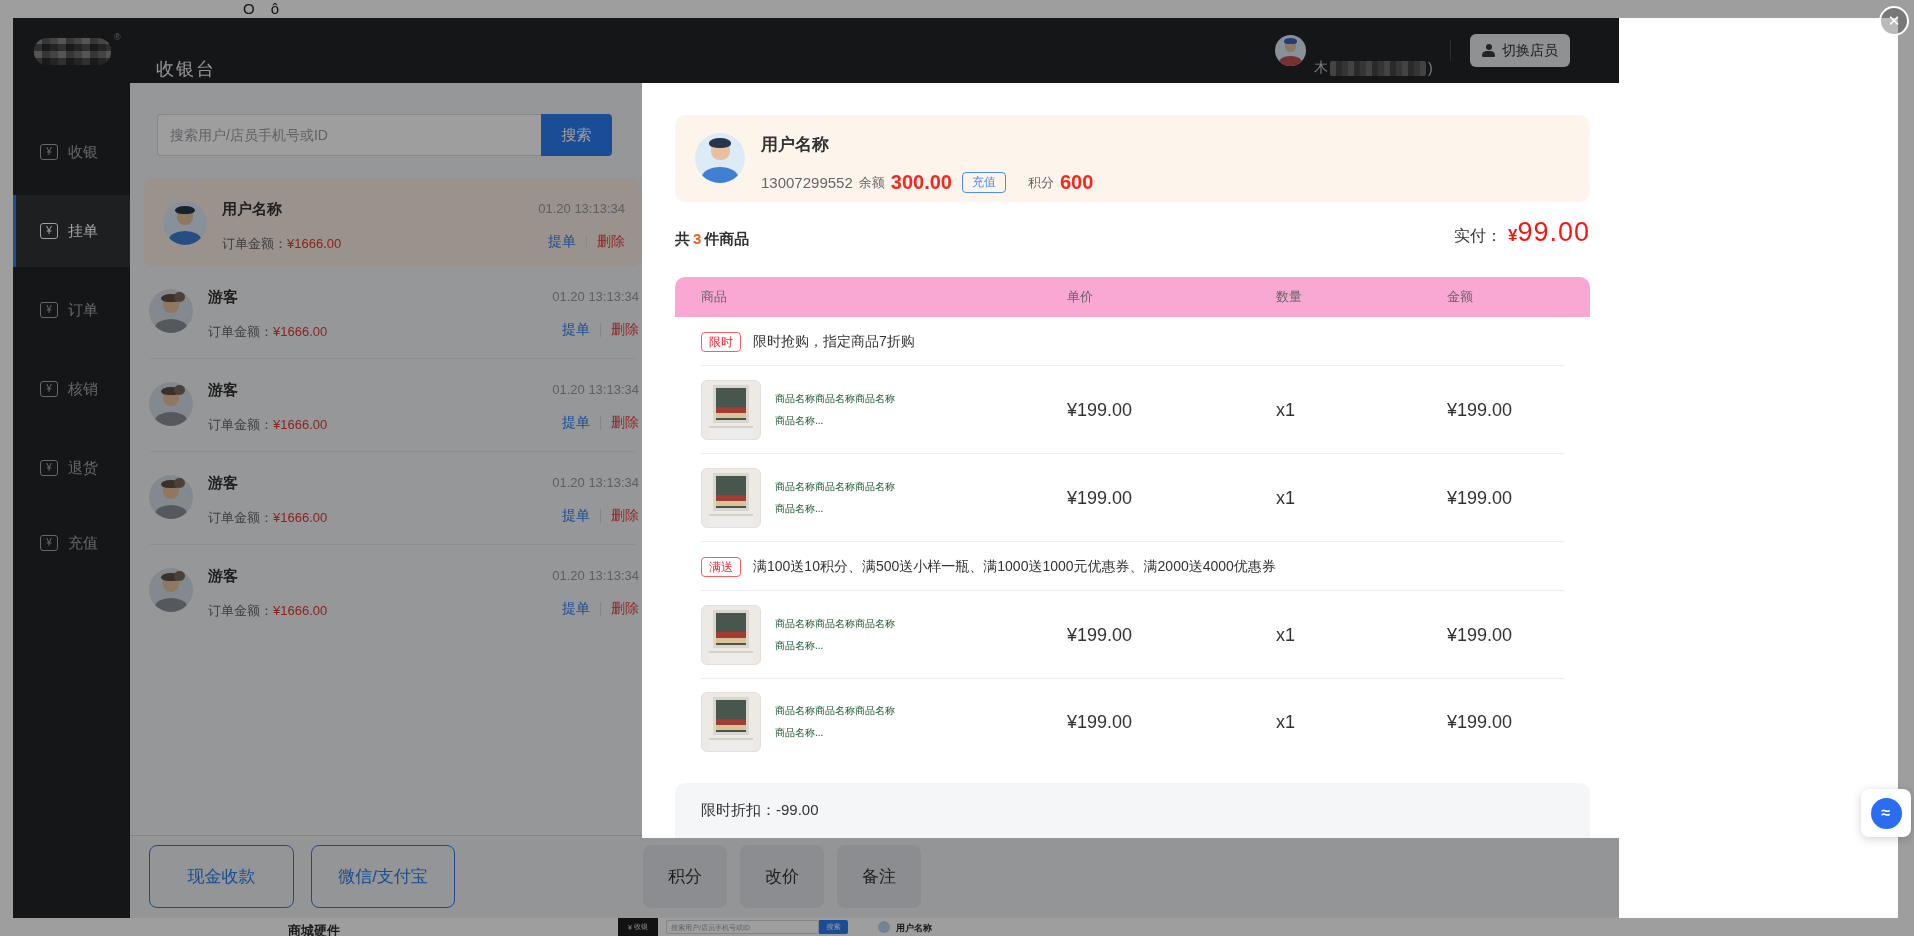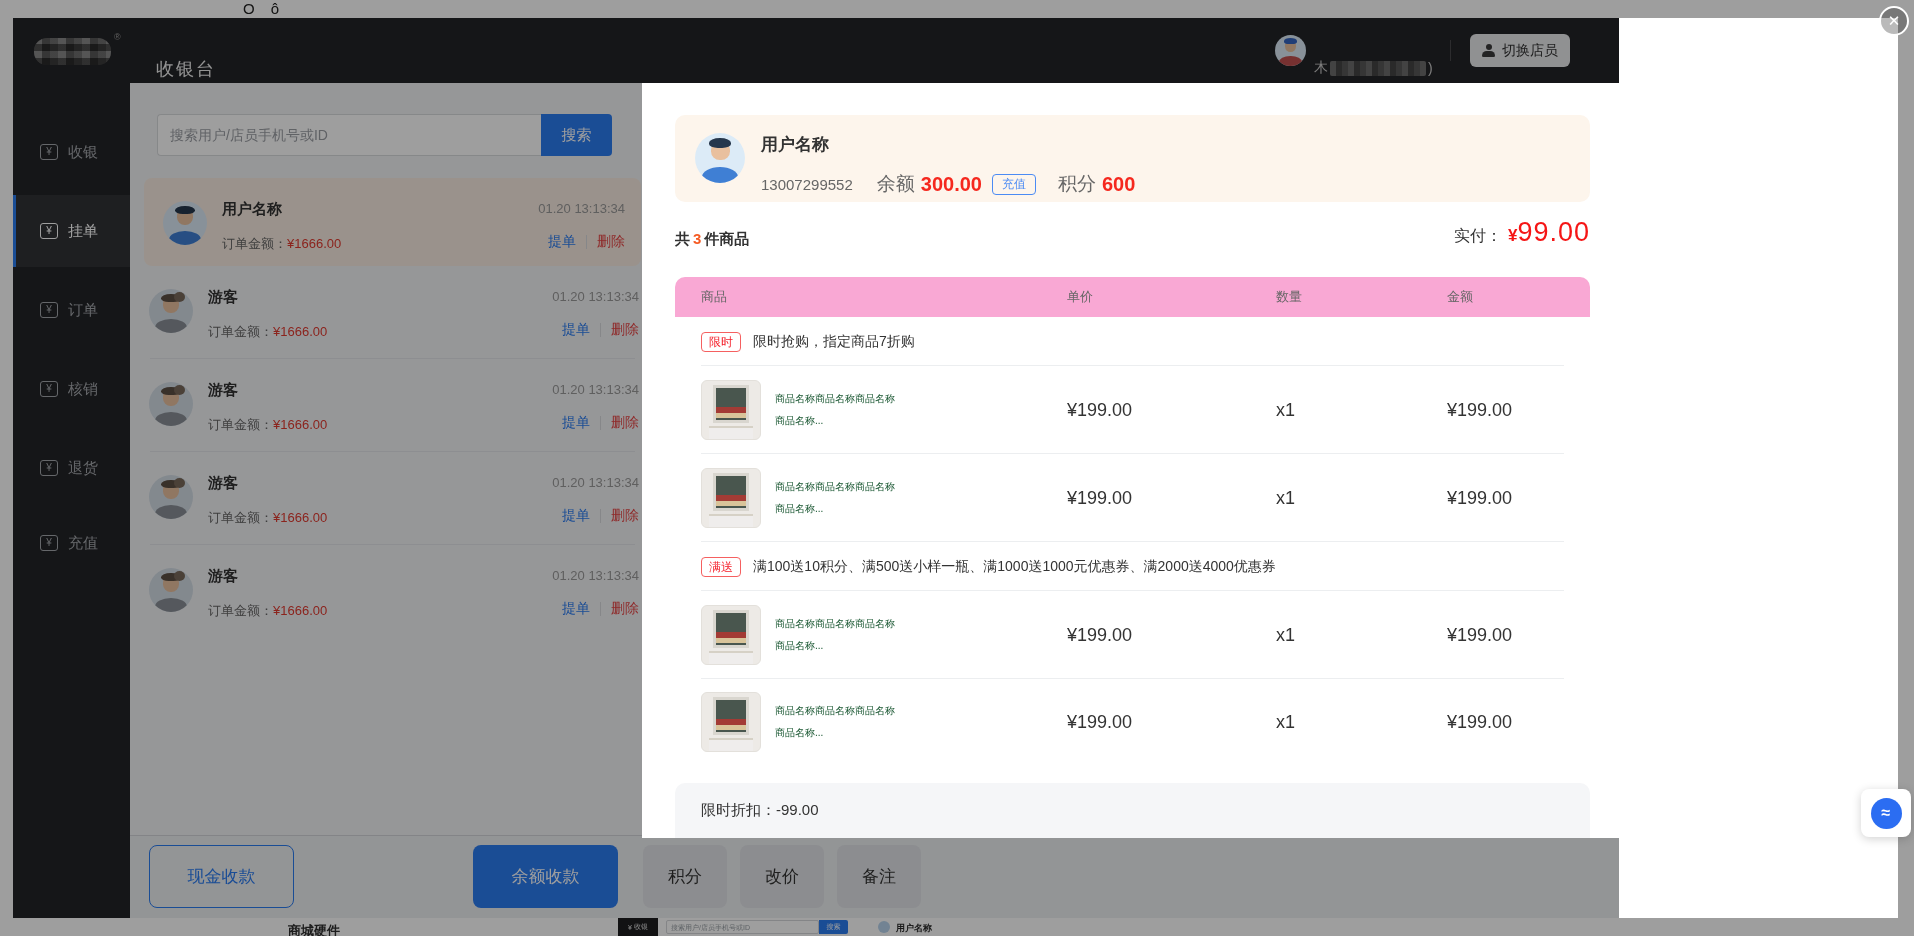--- a/index.html
+++ b/index.html
@@ -98,22 +98,22 @@
   .pay-primary{background:#2b7cf0;color:#fff}
   .pay-gray{background:#e2e4e8;color:#333}
 
   
   .inner-dim{left:0;top:0;width:1606px;height:900px;background:rgba(0,0,0,0.38);z-index:30}
   .dialog{left:629px;top:65px;width:977px;height:755px;background:#fff;overflow:hidden;z-index:40}
   .user-card{left:33px;top:32px;width:915px;height:87px;background:#fdf5ec;border-radius:10px}
   .uc-avatar{left:20px;top:18px;width:50px;height:50px}
   .uc-name{left:86px;top:18px;font-size:17px;font-weight:700;color:#333}
   .uc-line{left:86px;top:56px;display:flex;align-items:center}
-  .uc-phone{font-size:15px;color:#666;margin-right:24px}
-  .uc-label{font-size:19px;color:#666;margin-right:6px}
+  .uc-phone{font-size:15px;color:#666;margin-right:6px}
+  .uc-label{font-size:13px;color:#666;margin-right:6px}
   .uc-big{font-size:20px;font-weight:700;color:#f5281e}
   .recharge{margin:0 22px 0 10px;border:1px solid #4b8bf4;color:#4b8bf4;font-size:12px;
             border-radius:4px;padding:2px 9px;line-height:15px}
   .count-line{left:33px;top:147px;font-size:15px;font-weight:700;color:#333}
   .count-line b{color:#f55a22;font-weight:700;padding:0 3px}
   .paid{right:29px;top:134px;display:flex;align-items:baseline}
   .paid-label{font-size:16px;color:#333}
   .paid-cur{font-size:17px;font-weight:700;color:#f51616;margin-left:6px}
   .paid-amt{font-size:27px;font-weight:400;color:#f51616;letter-spacing:1px}
 
@@ -305,21 +305,21 @@
             <span class="lk-blue">提单</span>
             <span class="o-div"></span>
             <span class="lk-red">删除</span>
           </div>
         </div>
       </div>
     </div>
 
     <div class="abs paybar">
       <div class="pay-btn pay-outline" style="left:19px;width:145px">现金收款</div>
-      <div class="pay-btn pay-primary" style="left:343px;width:145px">余额收款</div>
+      <div class="pay-btn pay-outline" style="left:181px;width:144px">微信/支付宝</div>
       <div class="pay-btn pay-gray" style="left:513px;width:84px">积分</div>
       <div class="pay-btn pay-gray" style="left:610px;width:84px">改价</div>
       <div class="pay-btn pay-gray" style="left:707px;width:84px">备注</div>
     </div>
 
     <div class="abs inner-dim"></div>
 
     <div class="abs dialog">
       <div class="abs user-card">
         <div class="abs uc-avatar avatar av-male">

